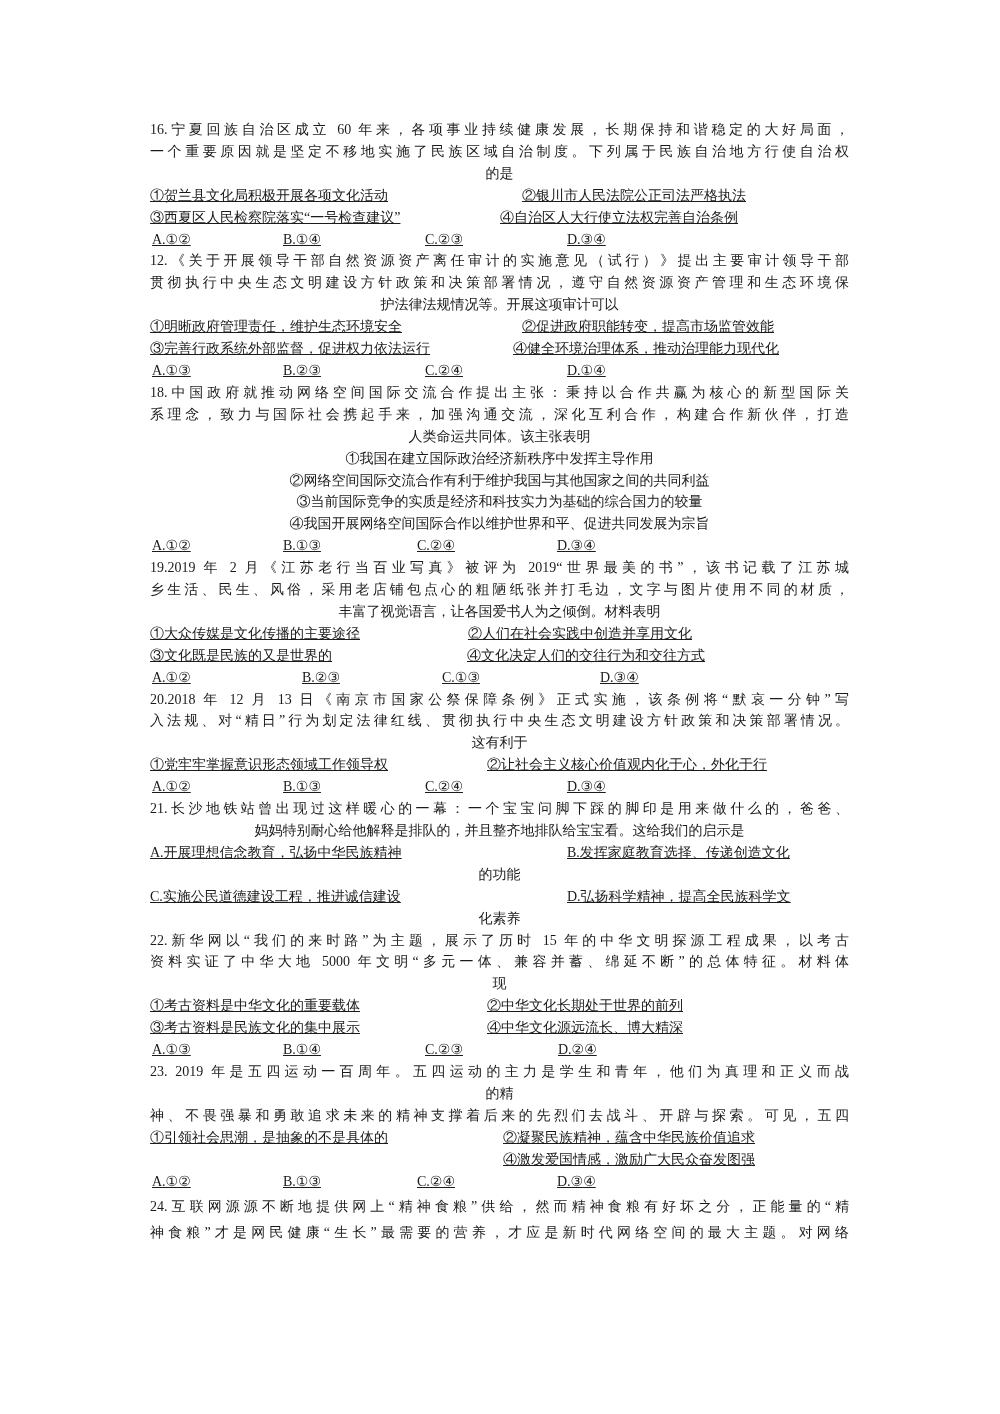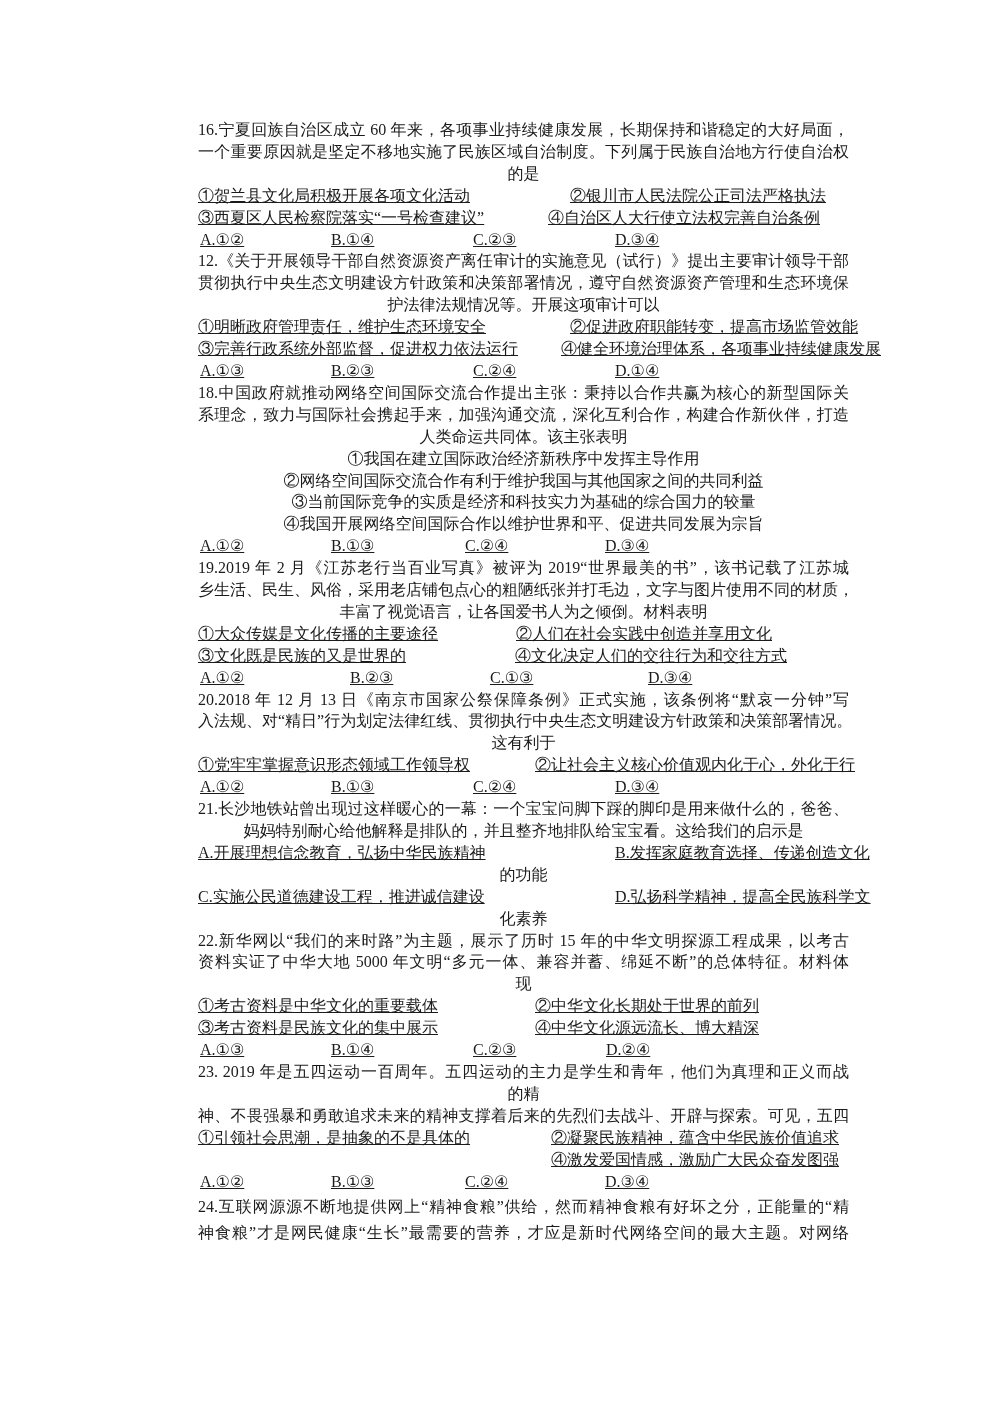--- a/index.html
+++ b/index.html
@@ -4,23 +4,22 @@
   <style>
     html, body { margin: 0; padding: 0; }
     body {
       width: 1000px; height: 1414px; background: #ffffff; position: relative; overflow: hidden;
       font-family: "Liberation Serif", "DejaVu Serif", serif;
       color: #1b1b1b;
     }
     #sheet { position: absolute; left: 150px; top: 119px; width: 699px; }
     .q { position: relative; }
     .ln {
-      position: relative; height: 21.92px; line-height: 21.92px; font-size: 16px;
+      position: relative; height: 21.92px; line-height: 21.92px; font-size: 14px;
       white-space: nowrap;
-      margin-left: 48px;
     }
     .ln.just { text-align: justify; text-align-last: justify; }
     .ln.left { text-align: center; }
     .col { position: absolute; top: 0; text-decoration: underline; }
     .q24 .ln { height: 25.5px; line-height: 25.5px; }
     .q24 { margin-top: 2px; }
   </style>
 </head>
 <body>
 
@@ -49,21 +48,21 @@
   <div class="q">
     <div class="ln just">12.《关于开展领导干部自然资源资产离任审计的实施意见（试行）》提出主要审计领导干部</div>
     <div class="ln just">贯彻执行中央生态文明建设方针政策和决策部署情况，遵守自然资源资产管理和生态环境保</div>
     <div class="ln left">护法律法规情况等。开展这项审计可以</div>
     <div class="ln">
       <span class="col" style="left:0">①明晰政府管理责任，维护生态环境安全</span>
       <span class="col" style="left:372px">②促进政府职能转变，提高市场监管效能</span>
     </div>
     <div class="ln">
       <span class="col" style="left:0">③完善行政系统外部监督，促进权力依法运行</span>
-      <span class="col" style="left:363px">④健全环境治理体系，各项事业持续健康发展</span>
+      <span class="col" style="left:363px">④健全环境治理体系，推动治理能力现代化</span>
     </div>
     <div class="ln">
       <span class="col" style="left:2px">A.①③</span>
       <span class="col" style="left:133px">B.②③</span>
       <span class="col" style="left:275px">C.②④</span>
       <span class="col" style="left:417px">D.①④</span>
     </div>
   </div>
 
   <div class="q">

